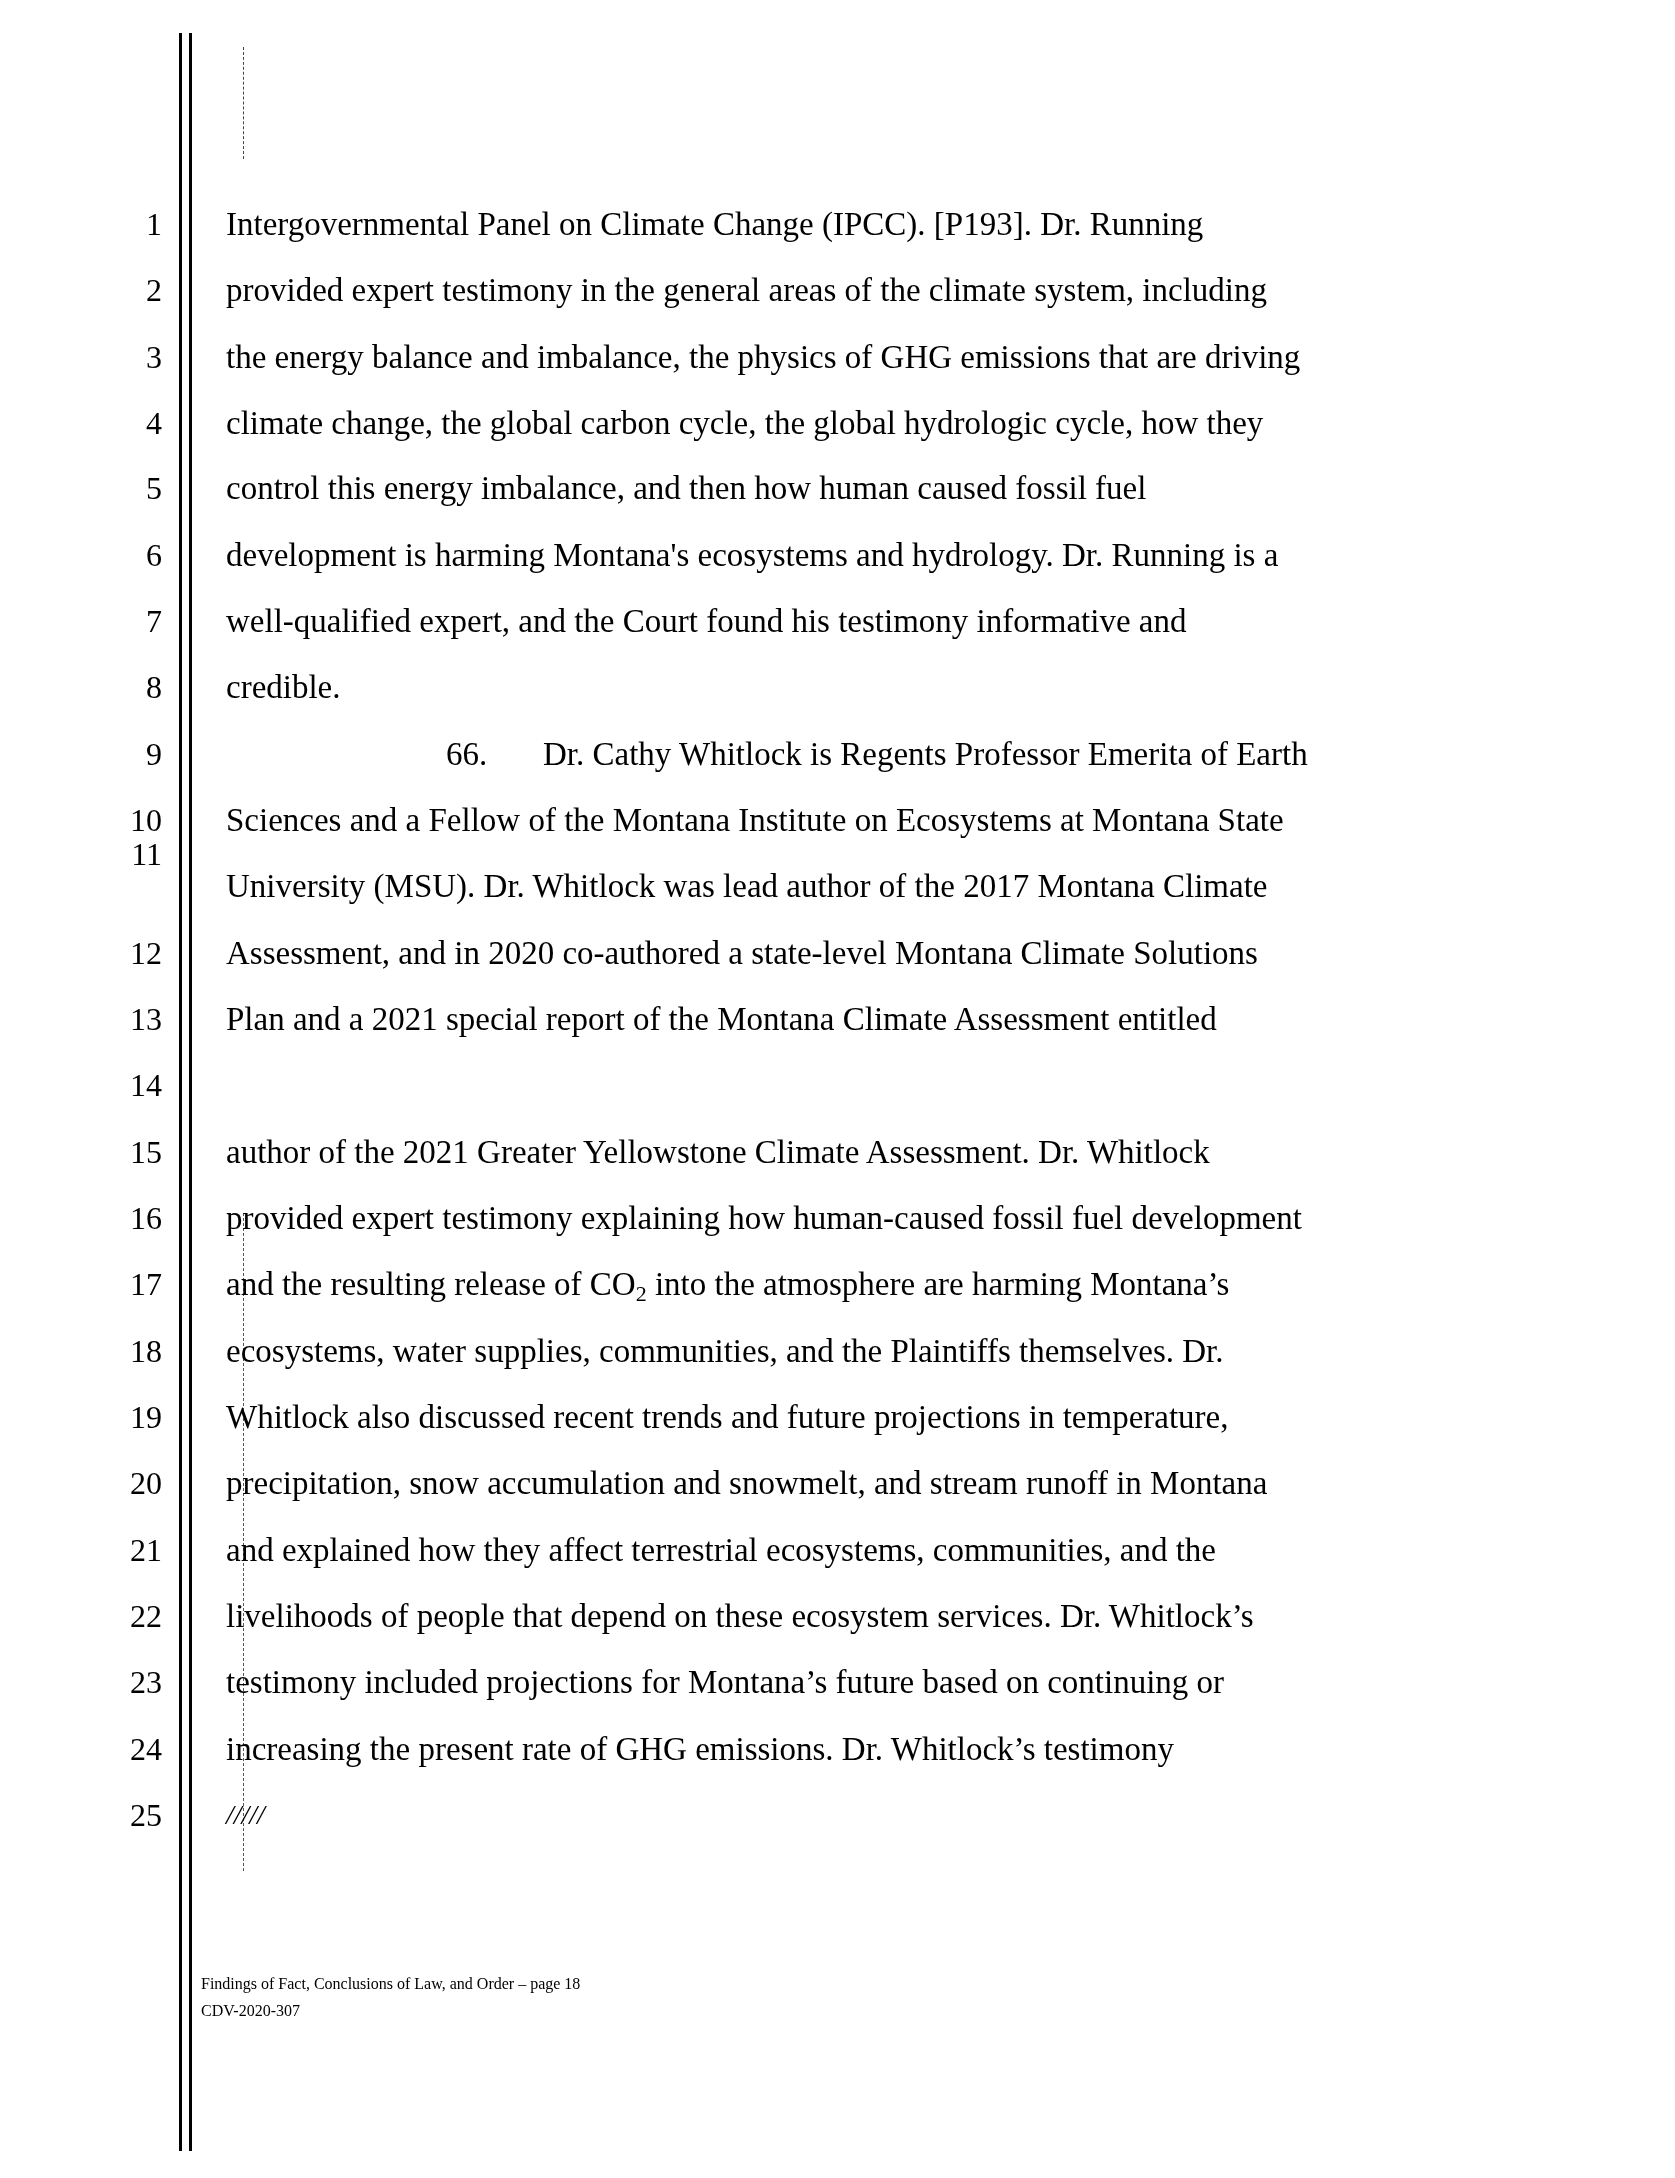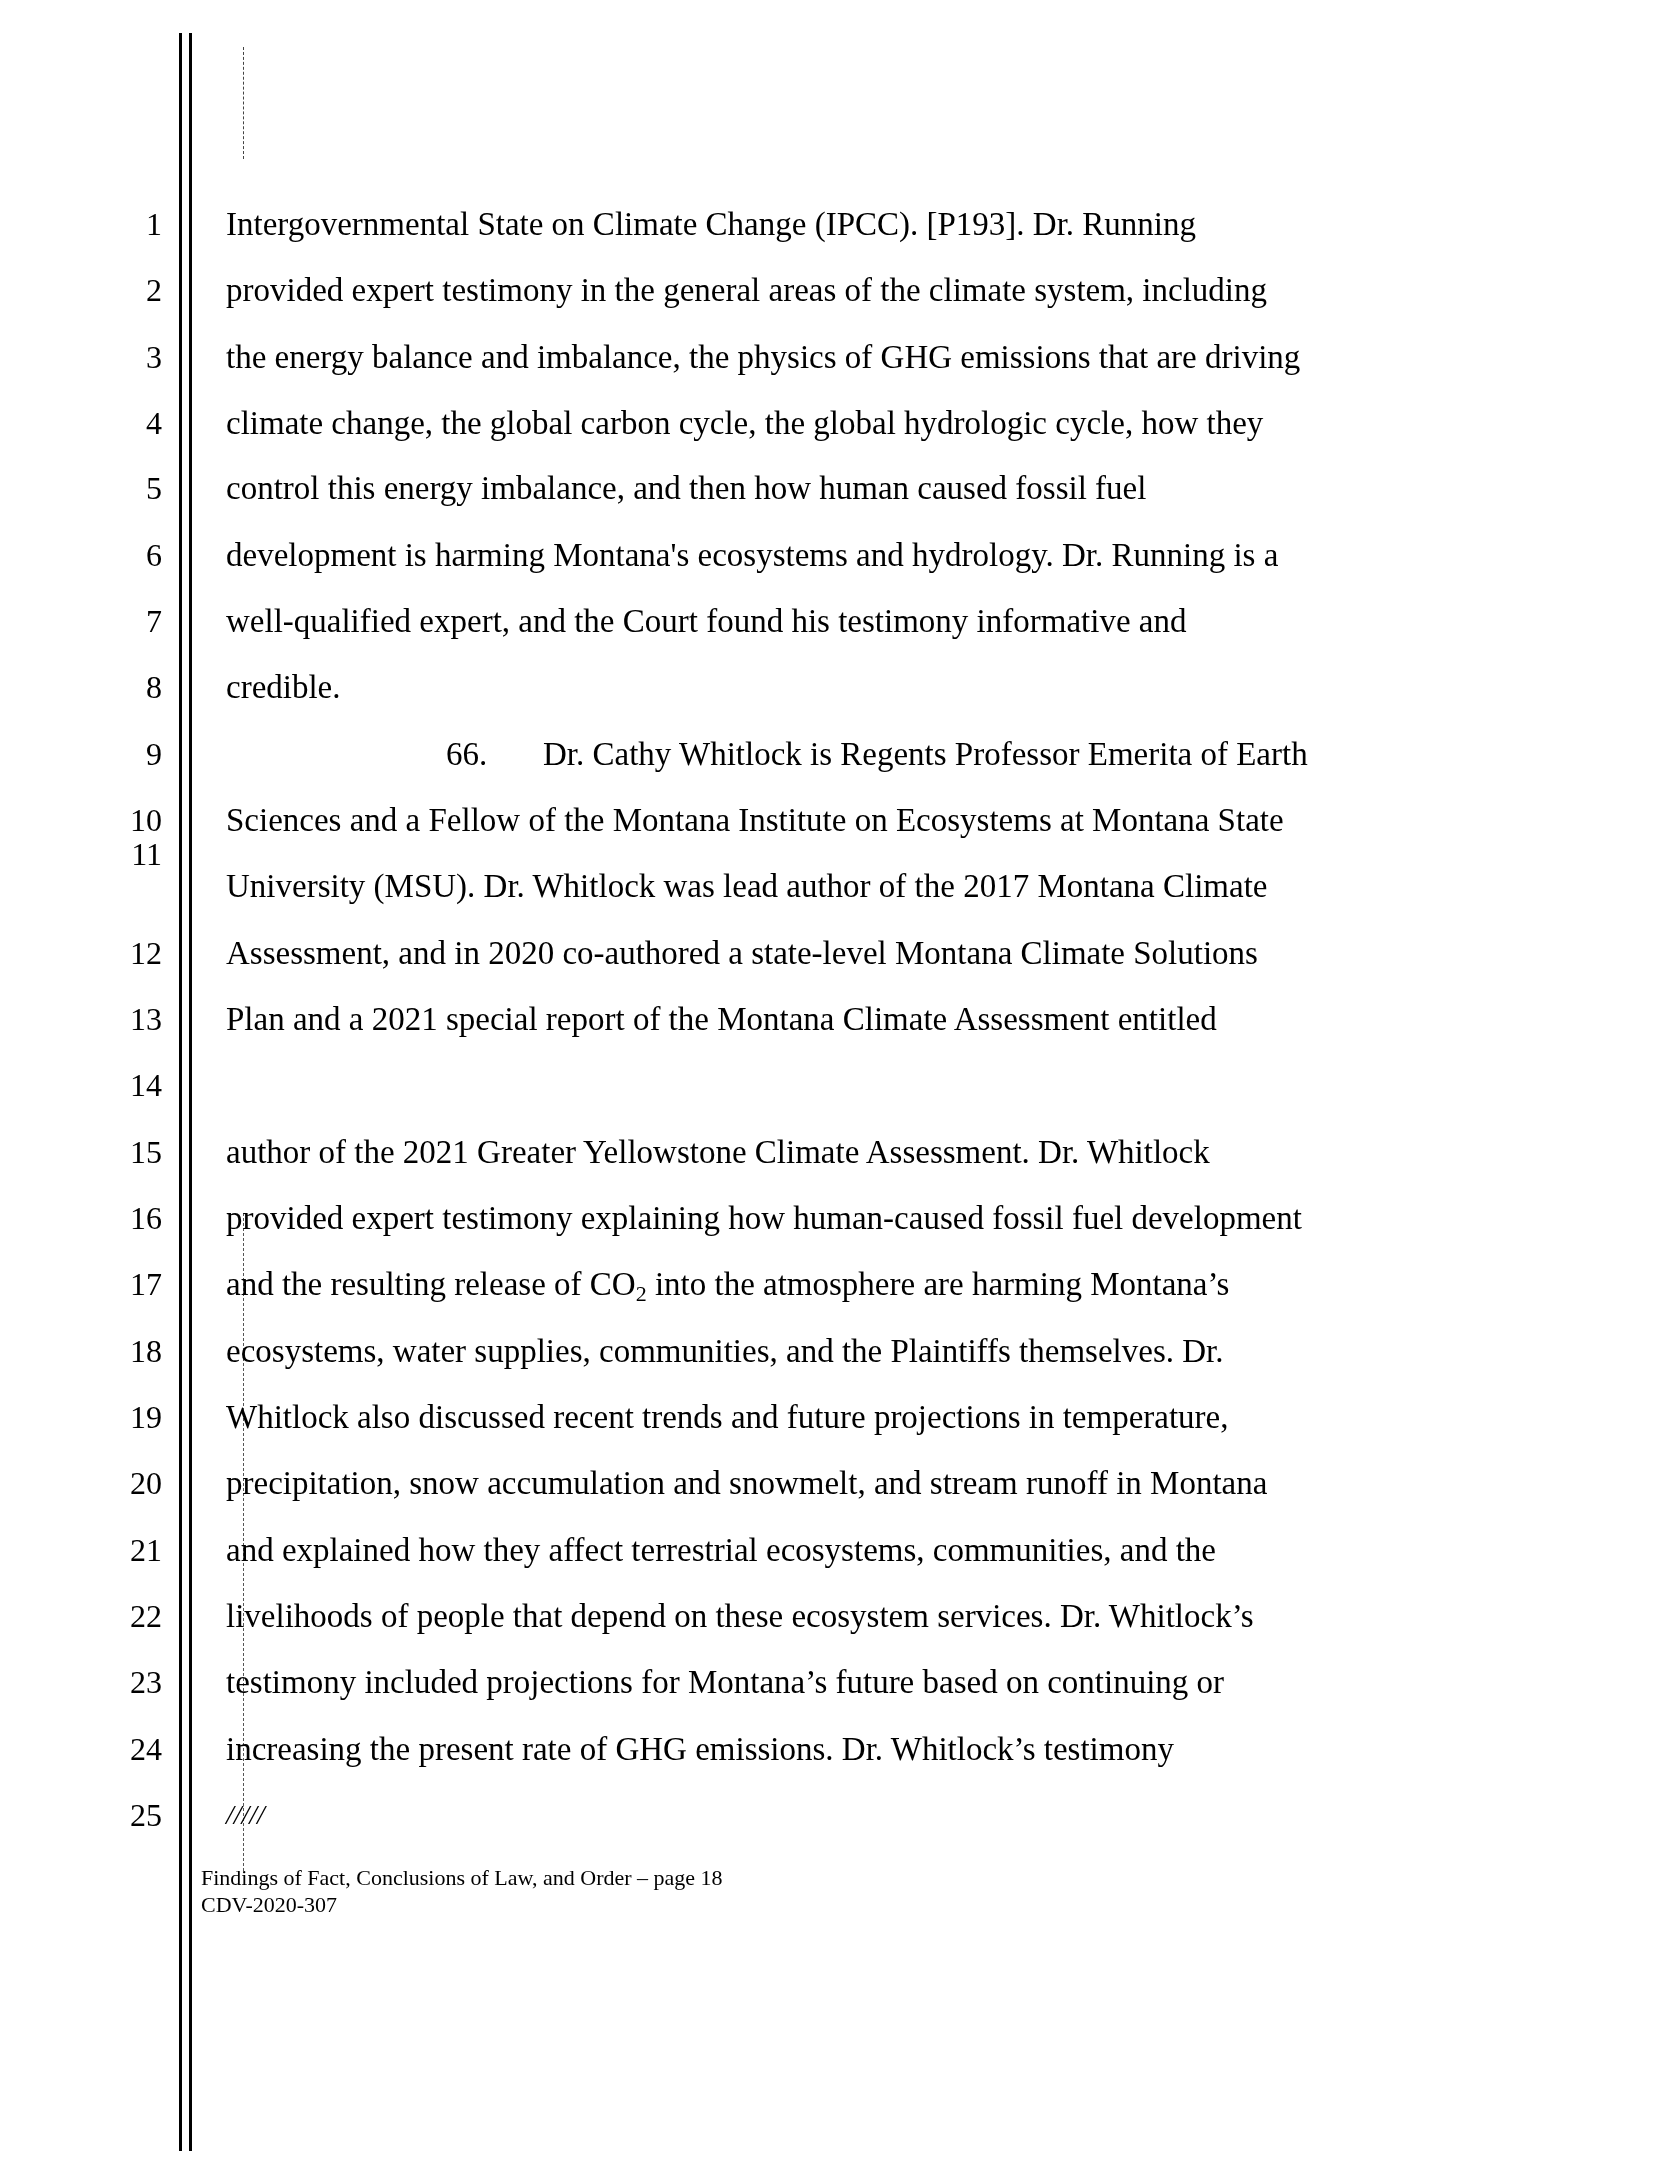--- a/index.html
+++ b/index.html
@@ -17,22 +17,22 @@
     }
     .text-line {
       position: absolute; left: 226px; white-space: nowrap;
       font-family: "Liberation Serif", serif; font-size: 33px; line-height: 40px;
     }
     .text-line.indent .para-num { position: absolute; left: 220px; }
     .text-line.indent .para-text { position: absolute; left: 317px; white-space: nowrap; }
     .text-line sub { font-size: 22px; line-height: 0; vertical-align: -6px; }
     .italic { font-style: italic; }
     .footer {
-      position: absolute; left: 201px; top: 1864px;
-      font-family: "Liberation Serif", serif; font-size: 22px; line-height: 27px;
+      position: absolute; left: 201px; top: 1970px;
+      font-family: "Liberation Serif", serif; font-size: 16px; line-height: 27px;
     }
   </style>
 </head>
 <body>
 
 <div class="page">
   <div class="rule r1"></div>
   <div class="rule r2"></div>
   <div class="artifact a1"></div>
   <div class="artifact a2"></div>
@@ -56,21 +56,21 @@
   <div class="line-num" style="top:1264px">17</div>
   <div class="line-num" style="top:1331px">18</div>
   <div class="line-num" style="top:1397px">19</div>
   <div class="line-num" style="top:1463px">20</div>
   <div class="line-num" style="top:1530px">21</div>
   <div class="line-num" style="top:1596px">22</div>
   <div class="line-num" style="top:1662px">23</div>
   <div class="line-num" style="top:1729px">24</div>
   <div class="line-num" style="top:1795px">25</div>
 
-  <div class="text-line" style="top:204px">Intergovernmental State on Climate Change (IPCC). [P193]. Dr. Running</div>
+  <div class="text-line" style="top:204px">Intergovernmental Panel on Climate Change (IPCC). [P193]. Dr. Running</div>
   <div class="text-line" style="top:337px">the energy balance and imbalance, the physics of GHG emissions that are driving</div>
   <div class="text-line" style="top:270px">provided expert testimony in the general areas of the climate system, including</div>
   <div class="text-line" style="top:403px">climate change, the global carbon cycle, the global hydrologic cycle, how they</div>
   <div class="text-line" style="top:468px">control this energy imbalance, and then how human caused fossil fuel</div>
   <div class="text-line" style="top:535px">development is harming Montana's ecosystems and hydrology. Dr. Running is a</div>
   <div class="text-line" style="top:601px">well-qualified expert, and the Court found his testimony informative and</div>
   <div class="text-line" style="top:667px">credible.</div>
   <div class="text-line indent" style="top:734px">
     <span class="para-num">66.</span>
     <span class="para-text">Dr. Cathy Whitlock is Regents Professor Emerita of Earth</span>

